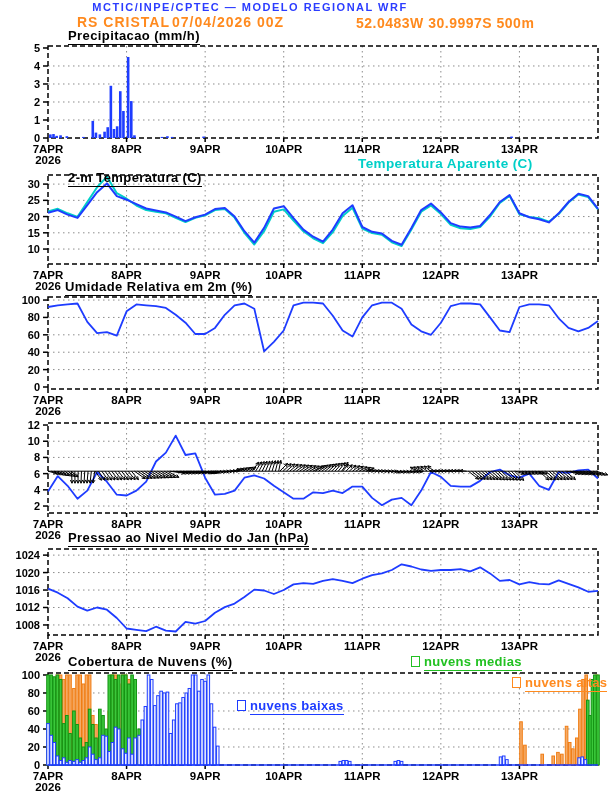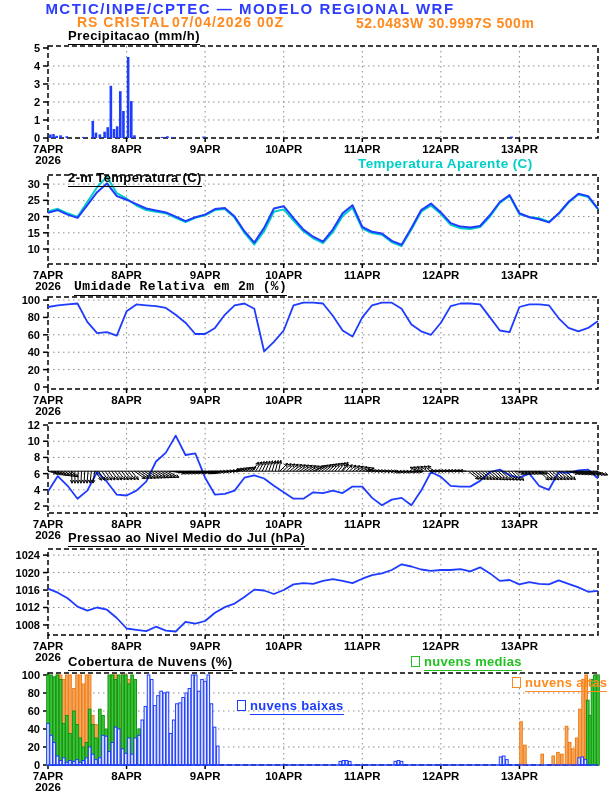--- a/index.html
+++ b/index.html
@@ -1,25 +1,25 @@
 <!DOCTYPE html>
 <html><head>
 <meta charset="utf-8">
 <style>
   html,body{margin:0;padding:0;background:#fff;}
   #page{position:relative;width:612px;height:792px;background:#fff;overflow:hidden;
         font-family:"Liberation Sans",sans-serif;}
   #chart-svg{position:absolute;left:0;top:0;}
   svg text{font-family:"Liberation Sans",sans-serif;font-weight:bold;fill:#000;}
   .abs{position:absolute;white-space:nowrap;font-weight:bold;line-height:1.1;}
-  .hdr{left:0;top:1px;width:500px;text-align:center;font-size:15px;letter-spacing:1.5px;}
+  .hdr{left:0;top:1px;width:500px;text-align:center;font-size:11px;letter-spacing:1.5px;}
   .station{left:33px;top:15px;font-size:14px;letter-spacing:1px;padding-left:44px;}
   .run{left:172px;top:15px;font-size:14px;letter-spacing:1px;}
   .ptitle{font-size:13px;letter-spacing:.4px;border-bottom:1.5px solid #000;padding-bottom:1px;}
-  .t0{left:68px;top:29px;} .t1{left:68px;top:157px;margin-top:14px;} .t2{left:74px;top:280px;font-family:Liberation Mono, monospace;}
+  .t0{left:68px;top:29px;} .t1{left:68px;top:157px;margin-top:14px;} .t2{left:65px;top:280px;}
   .t3{left:68px;top:405px;} .t4{left:68px;top:531px;} .t5{left:68px;top:655px;}
   .coords{left:356px;top:16px;font-size:14px;letter-spacing:.5px;}
   .aparente{left:358px;top:157px;font-size:13.5px;letter-spacing:.4px;}
   .leg{top:655px;font-size:13px;letter-spacing:.3px;}
   .lg0{left:237px;} .lg1{left:386px;} .lg2{left:512px;margin-top:21px;}
   .leg .lbl{border-bottom:1.5px solid currentColor;padding-bottom:1px;}
   .sq{display:inline-block;width:7px;height:9px;border:1.5px solid currentColor;
       margin-right:4px;background:#fff;vertical-align:-1px;}
 </style>
 </head>
@@ -981,19 +981,19 @@
   <div class="abs station" style="color: rgb(255, 138, 30);">RS CRISTAL</div>
   <div class="abs run" style="color: rgb(255, 138, 30);">07/04/2026 00Z</div>
 
   <div class="abs ptitle t0">Precipitacao (mm/h)</div>
   <div class="abs coords" style="color: rgb(255, 138, 30);">52.0483W 30.9997S 500m</div>
 
   <div class="abs ptitle t1">2-m Temperatura (C)</div>
   <div class="abs aparente" style="color: rgb(0, 207, 200);">Temperatura Aparente (C)</div>
 
   <div class="abs ptitle t2">Umidade Relativa em 2m (%)</div>
-  <div class="abs ptitle t4">Pressao ao Nivel Medio do Jul (hPa)</div>
+  <div class="abs ptitle t4">Pressao ao Nivel Medio do Jan (hPa)</div>
   <div class="abs ptitle t5">Cobertura de Nuvens (%)</div>
 
   <span class="abs leg lg0" style="color: rgb(30, 60, 255); margin-top: 44px;"><span class="sq"></span><span class="lbl">nuvens baixas</span></span>
   <span class="abs leg lg1" style="color: rgb(34, 193, 34); padding-left: 25px;"><span class="sq"></span><span class="lbl">nuvens medias</span></span>
   <span class="abs leg lg2" style="color: rgb(255, 138, 30);"><span class="sq"></span><span class="lbl">nuvens altas</span></span>
 </div>
 
 </body></html>

